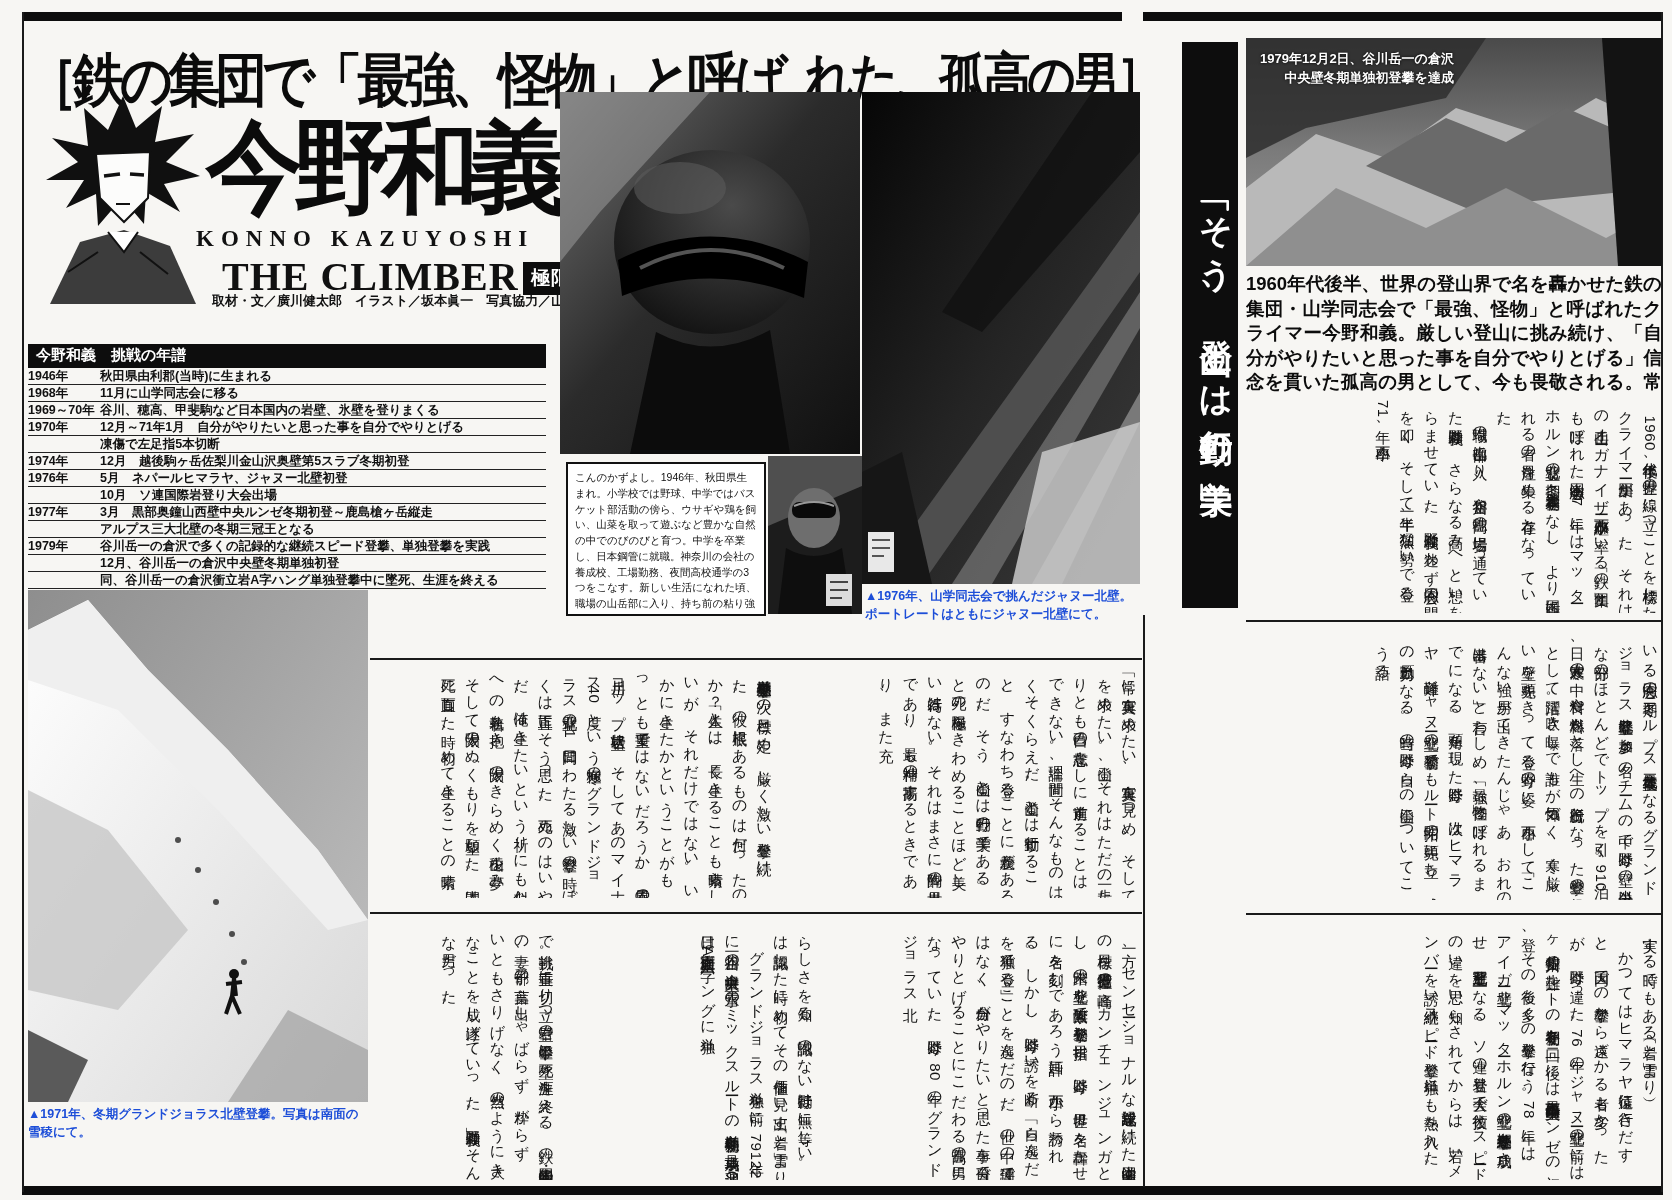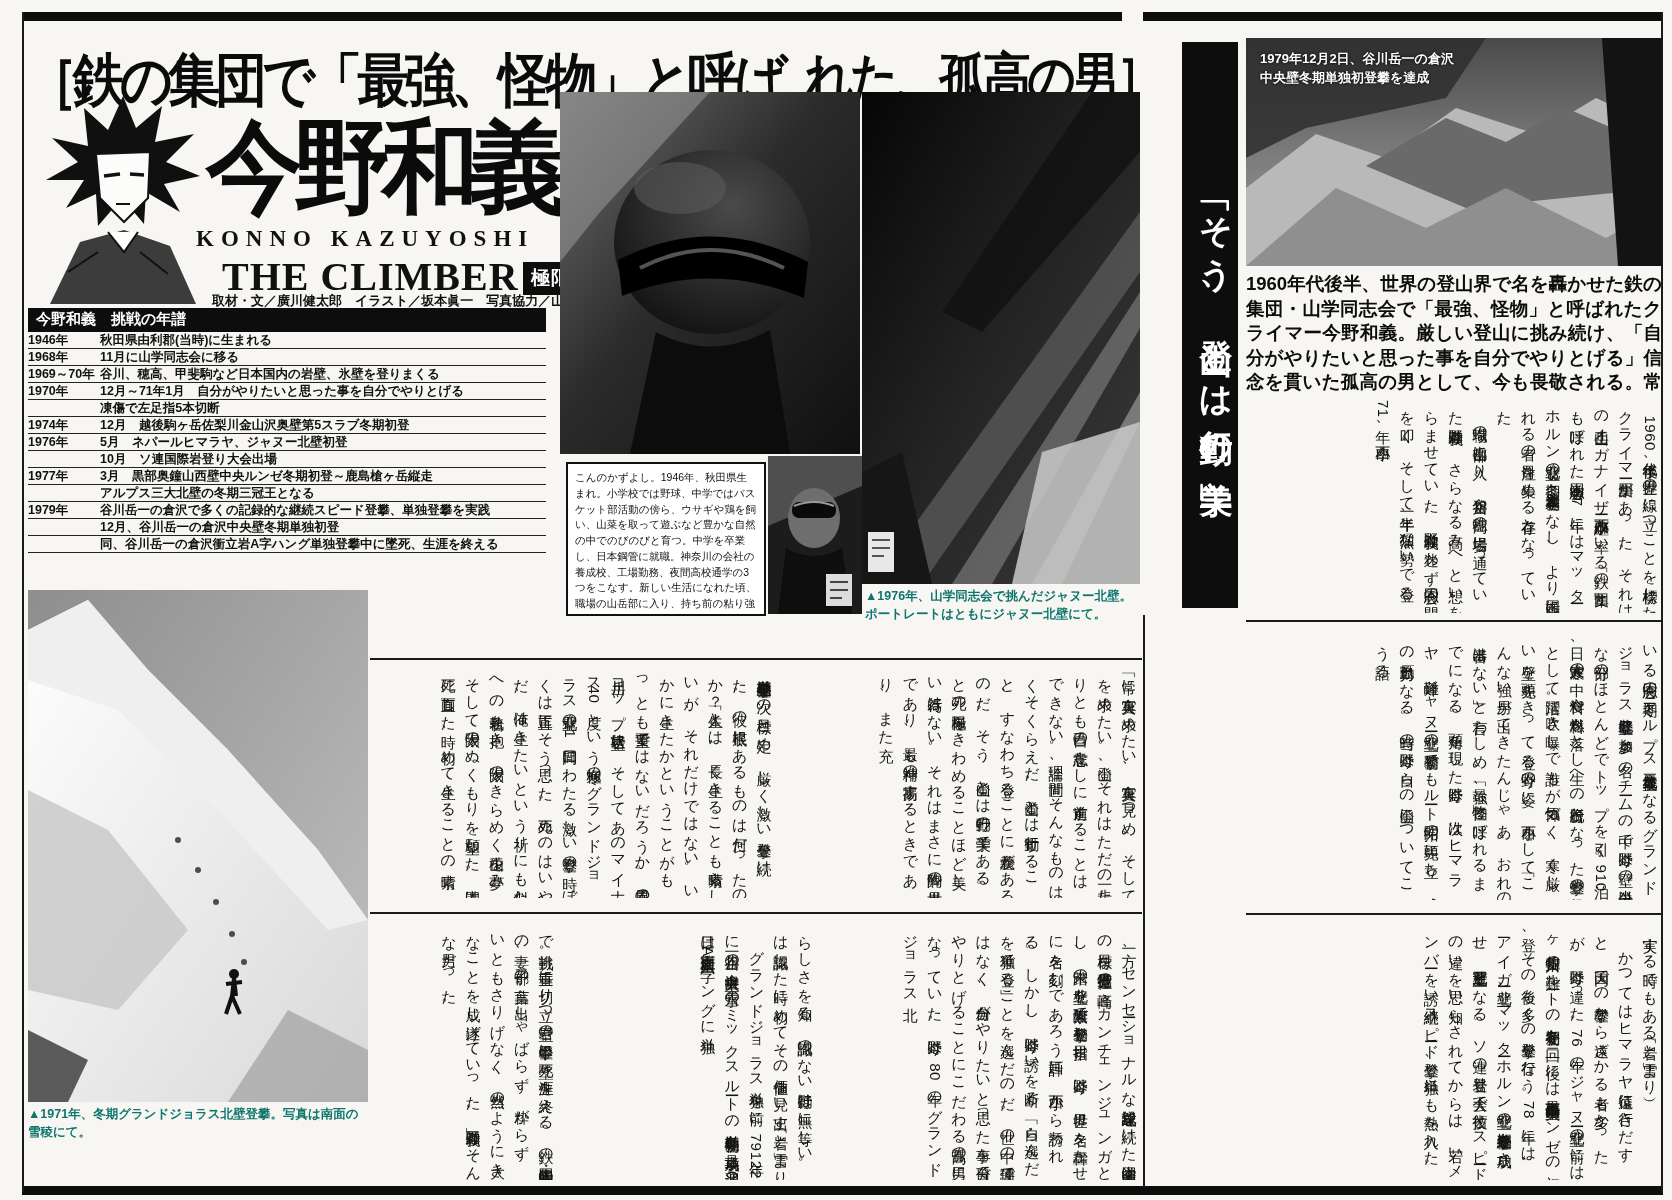--- a/index.html
+++ b/index.html
@@ -16,30 +16,30 @@
   .title-kanji{position:absolute;font-weight:900;font-size:97px;letter-spacing:-9px;color:#0b0b0b;
                white-space:nowrap;transform:scaleY(1.05);transform-origin:top left;}
   .title-roman{position:absolute;font-family:"Liberation Serif",serif;font-weight:700;font-size:23px;
                letter-spacing:7px;white-space:nowrap;}
   .series-en{font-family:"Liberation Serif",serif;font-weight:700;font-size:40px;letter-spacing:1px;}
   .series-jp{display:inline-block;background:#0d0d0d;color:#fff;font-weight:700;font-size:19px;
              padding:3px 8px 4px;letter-spacing:1px;vertical-align:6px;}
   .series-no{font-family:"Liberation Serif",serif;font-weight:700;font-size:46px;vertical-align:-4px;}
   .credits{position:absolute;font-weight:700;font-size:13px;letter-spacing:0;white-space:nowrap;}
 
-  .t-head{background:#0d0d0d;color:#fff;font-weight:700;font-size:15px;padding:2px 8px 3px;}
+  .t-head{background:#0d0d0d;color:#fff;font-weight:700;font-size:15px;padding:2px 8px 3px;margin-top:36px;}
   .t-row{display:flex;align-items:flex-start;border-bottom:1.5px solid #222;font-weight:700;
          font-size:12.5px;line-height:15px;padding:0.5px 0;white-space:nowrap;}
   .t-year{display:inline-block;min-width:72px;}
 
-  .photo{position:absolute;overflow:hidden;background:#be185d;}
+  .photo{position:absolute;overflow:hidden;background:#be185d;text-align:right;}
   .photo svg{display:block;}
   .overlay-caption{position:absolute;color:#fff;font-weight:700;font-size:13px;line-height:1.45;
                    white-space:pre-line;text-shadow:0 0 3px #000;}
-  .caption{position:absolute;font-weight:700;font-size:12.5px;line-height:1.4;color:#0f766e;}
+  .caption{position:absolute;font-weight:700;font-size:12.5px;line-height:1.4;color:#1d4ed8;}
 
   .caption-box{position:absolute;border:2px solid #111;background:#fff;padding:6px 7px;
                font-size:10.5px;line-height:1.5;font-weight:400;color:#111;overflow:hidden;}
 
   .v-strip{position:absolute;background:#0d0d0d;color:#fff;writing-mode:vertical-rl;
            font-weight:700;font-size:33px;letter-spacing:4px;text-align:center;
            padding-top:6px;box-sizing:border-box;}
 
   .lead{position:absolute;font-weight:700;font-size:18.5px;line-height:1.33;color:#0c0c0c;
         text-align:justify;overflow:hidden;}

